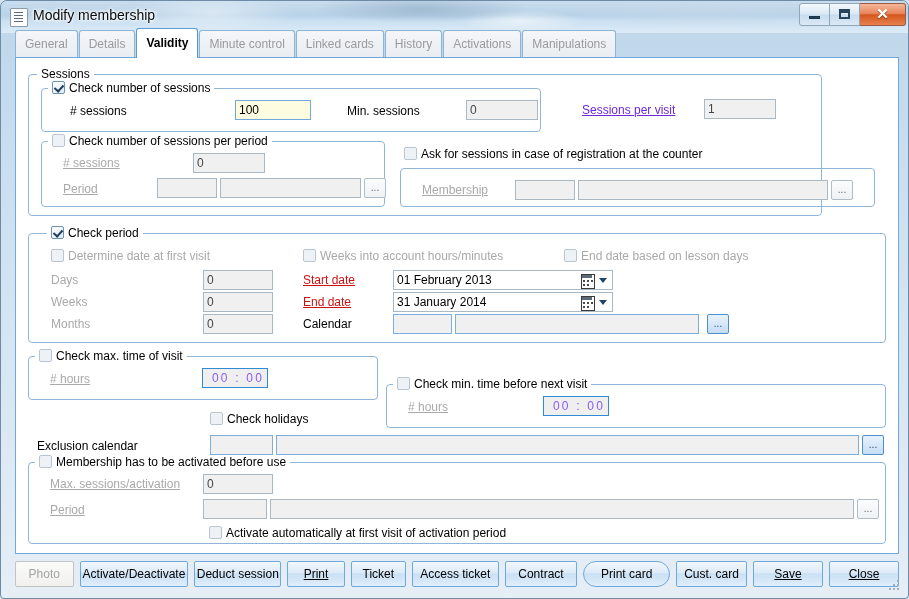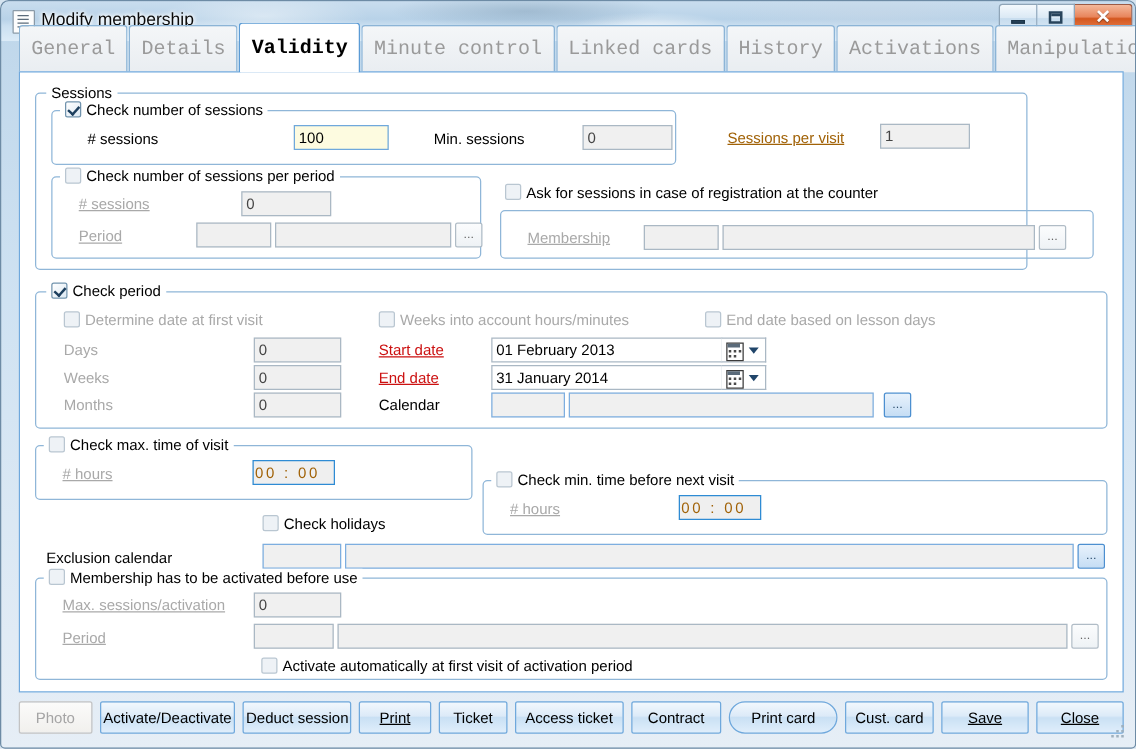--- a/index.html
+++ b/index.html
@@ -58,25 +58,25 @@
   .gl-max::before{content:"";position:absolute;left:0;top:0;width:100%;height:2px;background:#28445c;}
   .gl-x{position:absolute;left:0;top:0;width:45px;height:19px;line-height:19px;text-align:center;
     color:#fff;font-size:15px;font-weight:bold;text-shadow:0 1px 1px rgba(0,0,0,.45);}
   
   .client{
     position:absolute;left:6px;top:32px;width:897px;height:561px;
   }
   
   .tabrow{position:absolute;left:8px;top:4px;height:21px;display:flex;align-items:flex-end;}
   .tab{
-    height:19px;line-height:19px;padding:9px 9px;
+    height:19px;line-height:19px;padding:4px 9px;
     border:1px solid #8cb4d6;border-bottom:none;
     border-radius:3px 3px 0 0;
     background:linear-gradient(180deg,#f4f6f8 0%,#e9edf1 100%);
-    color:#9a9a9a;font-size:16px;margin-right:1px;white-space:nowrap;font-family:Liberation Mono, monospace;
+    color:#9a9a9a;font-size:12px;margin-right:1px;white-space:nowrap;
   }
   .tab.active{
     height:21px;line-height:21px;
     background:#ffffff;color:#000;font-weight:bold;
     border-color:#5b9bd5;position:relative;z-index:3;
   }
   .panel{
     position:absolute;left:8px;top:24px;width:884px;height:497px;
     background:#fff;border:1px solid #6fa8dc;box-sizing:border-box;
   }
@@ -105,21 +105,21 @@
   .lbl.red{color:#cc1111;text-decoration:underline;}
   
   .inp{
     position:absolute;box-sizing:border-box;height:20px;
     border:1px solid #aab8c4;background:#f0f0f0;color:#444;
     font-size:12px;line-height:18px;padding:0 3px;white-space:nowrap;overflow:hidden;
   }
   .inp.focus{background:#fdfbe0;border:1px solid #6fa8dc;color:#000;}
   .inp.blue{border-color:#7daee0;background:#f0f0f0;}
   .inp.white{background:#fff;border-color:#aab8c4;color:#000;}
-  .inp.timebox{border:1px solid #2e8bd4;background:#efefef;color:#a16207;letter-spacing:2.2px;padding-left:1px;}
+  .inp.timebox{border:1px solid #2e8bd4;background:#efefef;color:#8b5cf6;letter-spacing:2.2px;padding-left:9px;}
   .dotbtn{
     position:absolute;box-sizing:border-box;height:20px;width:22px;
     border:1px solid #b0bcc6;border-radius:2px;
     background:linear-gradient(180deg,#fbfcfd 0%,#eef2f5 100%);
     font-size:10px;color:#666;text-align:center;line-height:17px;
   }
   .dotbtn.blue{border-color:#4c8fd0;background:linear-gradient(180deg,#e8f2fc 0%,#c5ddf4 100%);color:#2b4c6b;}
   .caret{
     position:absolute;box-sizing:border-box;height:20px;width:36px;
     border:1px solid #aab8c4;border-left:none;background:#fff;
@@ -195,21 +195,21 @@
         <div class="gb" style="left:12px;top:13px;width:500px;height:44px;">
           <div class="gb-legend" style="left:6px;">
             <span class="cb checked"></span><span class="lbl">Check number of sessions</span>
           </div>
           <div class="txt" style="left:28px;top:15px;"># sessions</div>
           <div class="inp focus" style="left:193px;top:11px;width:76px;">100</div>
           <div class="txt" style="left:305px;top:15px;">Min. sessions</div>
           <div class="inp" style="left:424px;top:11px;width:72px;">0</div>
         </div>
 
-        <div class="txt lbl red" style="left:553px;top:28px;color:#a16207;">Sessions per visit</div>
+        <div class="txt lbl red" style="left:553px;top:28px;color:#6d28d9;">Sessions per visit</div>
         <div class="inp" style="left:675px;top:24px;width:72px;">1</div>
 
         <div class="gb" style="left:12px;top:66px;width:344px;height:66px;">
           <div class="gb-legend" style="left:6px;">
             <span class="cb dis"></span><span class="lbl">Check number of sessions per period</span>
           </div>
           <div class="txt lbl dis ul" style="left:21px;top:14px;"># sessions</div>
           <div class="inp" style="left:151px;top:11px;width:72px;">0</div>
           <div class="txt lbl dis ul" style="left:21px;top:40px;">Period</div>
           <div class="inp" style="left:115px;top:36px;width:60px;"></div>
@@ -223,21 +223,21 @@
 
         <div class="gb" style="left:371px;top:93px;width:475px;height:39px;">
           <div class="txt lbl dis ul" style="left:21px;top:14px;">Membership</div>
           <div class="inp" style="left:114px;top:11px;width:60px;"></div>
           <div class="inp" style="left:177px;top:11px;width:250px;"></div>
           <div class="dotbtn" style="left:430px;top:11px;">...</div>
         </div>
       </div>
 
       <div class="gb" style="left:12px;top:175px;width:858px;height:110px;">
-        <div class="gb-legend" style="left:8px;">
+        <div class="gb-legend" style="left:18px;">
           <span class="cb checked"></span><span class="lbl">Check period</span>
         </div>
 
         <div class="txt" style="left:22px;top:15px;">
           <span class="cb dis"></span><span class="lbl dis">Determine date at first visit</span>
         </div>
         <div class="txt" style="left:274px;top:15px;">
           <span class="cb dis"></span><span class="lbl dis">Weeks into account hours/minutes</span>
         </div>
         <div class="txt" style="left:535px;top:15px;">

